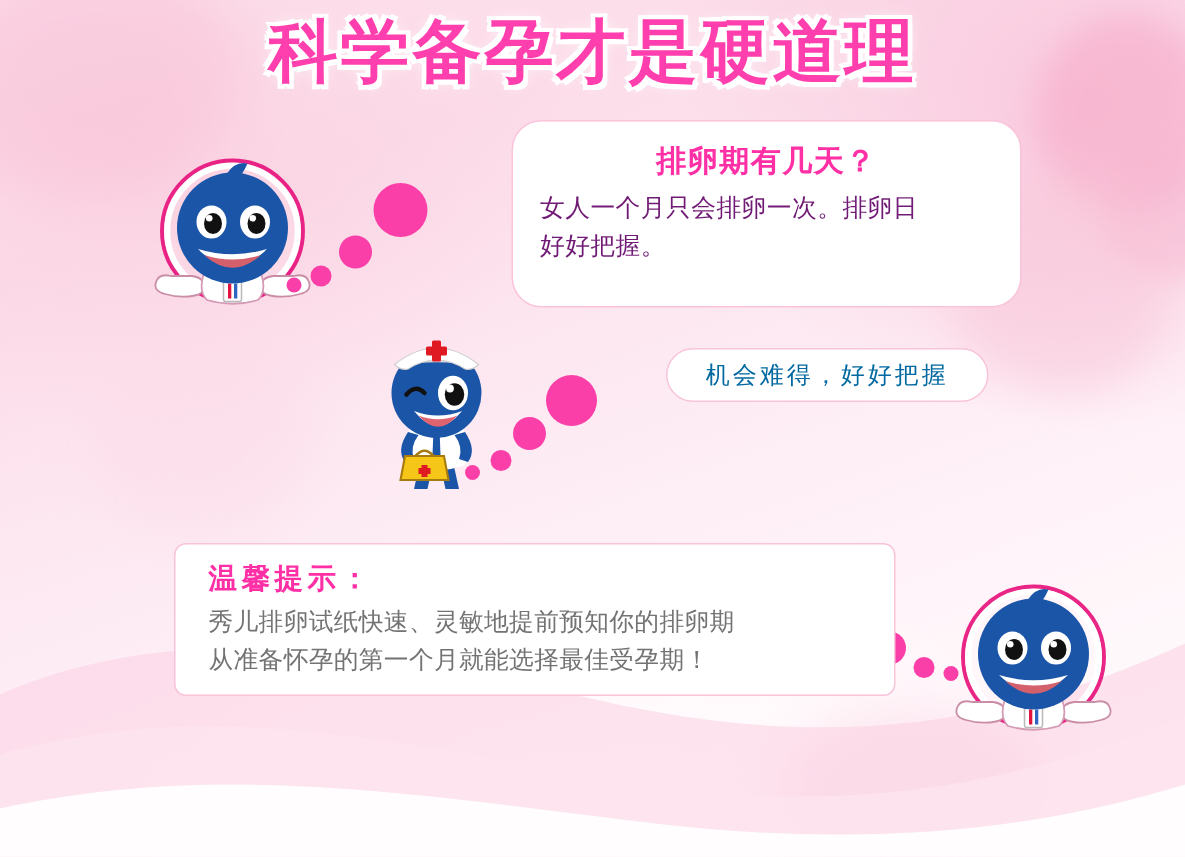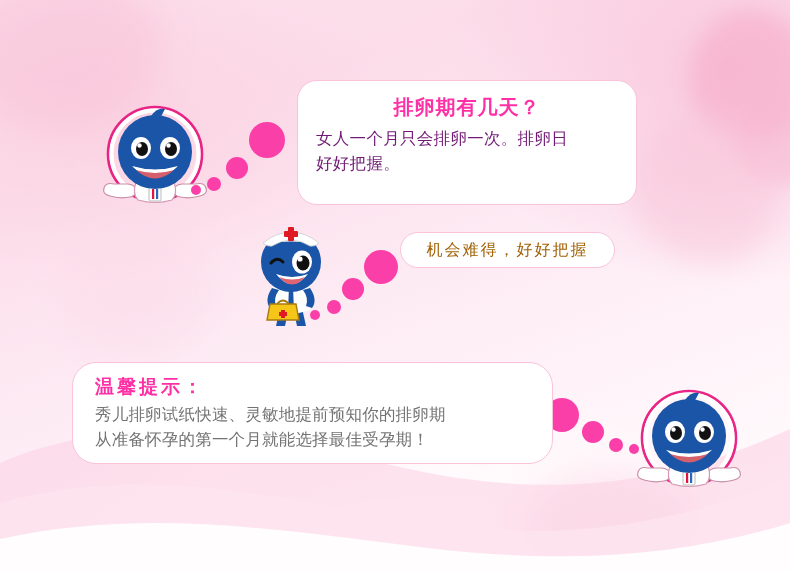--- a/index.html
+++ b/index.html
@@ -40,35 +40,36 @@
       2px 2px 0 #fff, -2px 2px 0 #fff, 2px -2px 0 #fff, -2px -2px 0 #fff,
       3px 3px 0 #fff, -3px 3px 0 #fff, 3px -3px 0 #fff, -3px -3px 0 #fff,
       0 0 10px rgba(255,255,255,.95);
     white-space:nowrap;
   }
 
   
   .bubble{
     position:absolute;background:#fff;border:1.5px solid #f9c3da;
     box-sizing:border-box;
+    margin-left:44px;
   }
   .bubble-main{left:297px;top:80px;width:340px;height:125px;border-radius:20px;padding:13px 18px 0 18px;}
   .bubble-head{
     color:#ff2fa5;font-size:20px;font-weight:bold;text-align:center;
     line-height:26px;letter-spacing:1px;margin:0 0 6px 0;
   }
   .bubble-body{color:#701a75;font-size:16.5px;line-height:25px;letter-spacing:.3px;}
 
   .bubble-pill{
     left:400px;top:232px;width:215px;height:36px;border-radius:18px;
     display:flex;align-items:center;justify-content:center;
   }
-  .bubble-pill span{color:#a16207;font-size:16px;letter-spacing:2px;}
-
-  .bubble-tip{left:72px;top:362px;width:481px;height:102px;border-radius:24px;padding:10px 20px 0 22px;}
+  .bubble-pill span{color:#0369a1;font-size:16px;letter-spacing:2px;}
+
+  .bubble-tip{left:72px;top:362px;width:481px;height:102px;border-radius:8px;padding:10px 20px 0 22px;}
   .tip-head{color:#ff2fa5;font-size:19px;font-weight:bold;letter-spacing:3px;line-height:26px;margin:0 0 3px 0;}
   .tip-line{color:#737373;font-size:16.5px;line-height:25px;letter-spacing:.2px;}
 
   
   .dot{position:absolute;border-radius:50%;background:#fb3fa8;}
 
   
   .mascot{position:absolute;}
 </style>
 </head>
@@ -82,20 +83,21 @@
   <div class="petal p4"></div>
   <div class="petal p5"></div>
   <div class="petal p6"></div>
 
   <svg class="wave" width="790" height="200" viewBox="0 0 790 200">
     <path d="M0,92 C120,40 250,62 400,96 C540,128 660,118 790,58 L790,200 L0,200 Z" fill="#fbd0e2" opacity=".55"></path>
     <path d="M0,132 C130,96 240,118 390,146 C540,174 660,160 790,106 L790,200 L0,200 Z" fill="#fde4ee" opacity=".85"></path>
     <path d="M0,168 C140,138 260,156 420,176 C560,194 680,186 790,152 L790,200 L0,200 Z" fill="#ffffff" opacity=".9"></path>
   </svg>
 
+  <div class="title">科学备孕才是硬道理</div>
 
   <svg class="mascot" style="left:96px;top:104px;" width="118" height="102" viewBox="0 0 118 102">
     <circle cx="59" cy="50" r="47" fill="none" stroke="#e8197f" stroke-width="2.6" opacity=".95"></circle>
     <circle cx="59" cy="50" r="43.5" fill="none" stroke="#ffffff" stroke-width="4"></circle>
 
     <g fill="#ffffff" stroke="#c98ea6" stroke-width="1.2">
       <path d="M18,80 q-8,-2 -10,4 q-2,6 6,8 q10,3 20,1 q6,-1 6,-6 q0,-6 -8,-7 z"></path>
       <path d="M100,80 q8,-2 10,4 q2,6 -6,8 q-10,3 -20,1 q-6,-1 -6,-6 q0,-6 8,-7 z"></path>
     </g>
 

